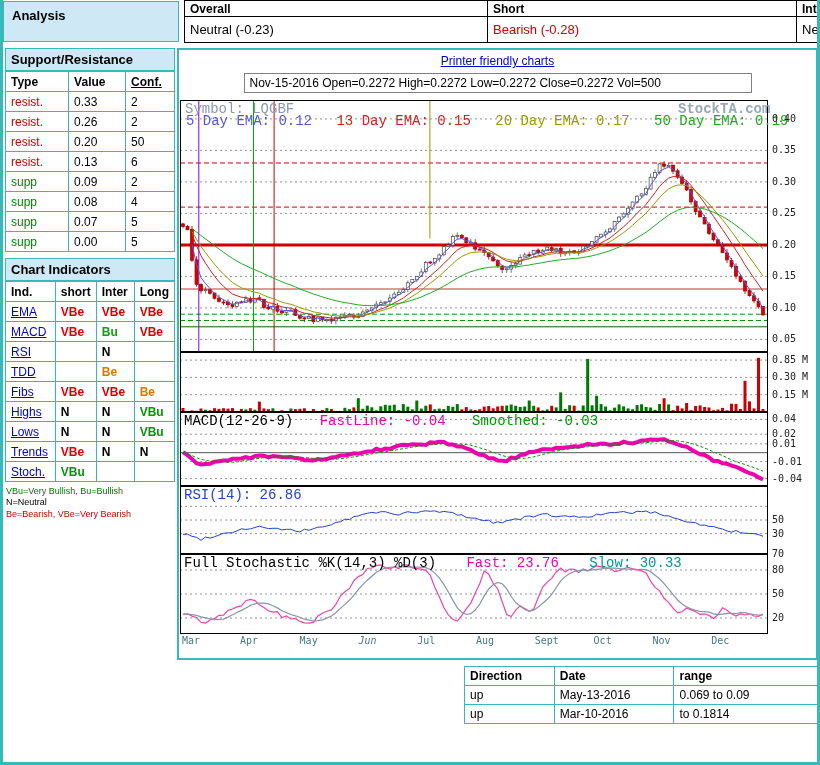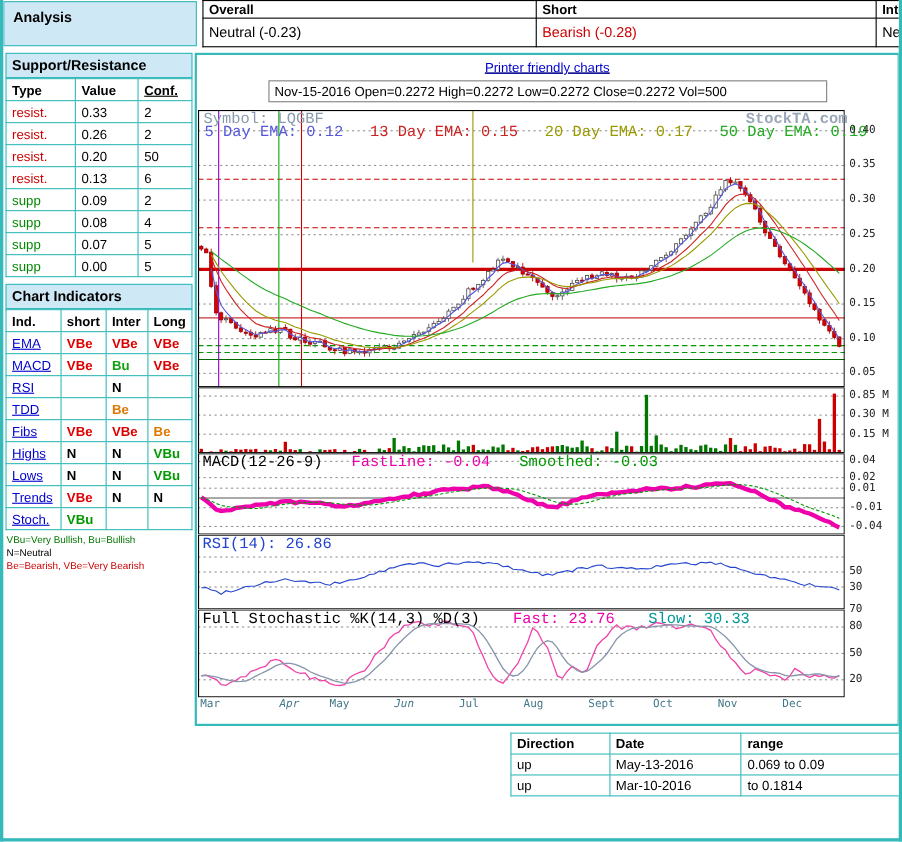--- a/index.html
+++ b/index.html
@@ -724,21 +724,21 @@
           <span>Full Stochastic %K(14,3) %D(3)</span>
           <span class="c-mag">Fast: 23.76</span>
           <span class="c-tea">Slow: 30.33</span>
         </div>
       <span class="glabel" style="top: 10px;">80</span>
           <span class="glabel" style="top: 34px;">50</span>
           <span class="glabel" style="top: 58px;">20</span>
         </div>
       <div class="months" id="months">
           <span style="left: 2px;">Mar</span>
-          <span style="left: 74px; font-style: italic;">Apr</span>
+          <span style="left: 60px;">Apr</span>
           <span style="left: 119.6px;">May</span>
           <span style="left: 178.4px; font-style: italic;">Jun</span>
           <span style="left: 237.2px;">Jul</span>
           <span style="left: 296px;">Aug</span>
           <span style="left: 354.8px;">Sept</span>
           <span style="left: 413.6px;">Oct</span>
           <span style="left: 472.4px;">Nov</span>
           <span style="left: 531.2px;">Dec</span>
         </div>
     </div>

